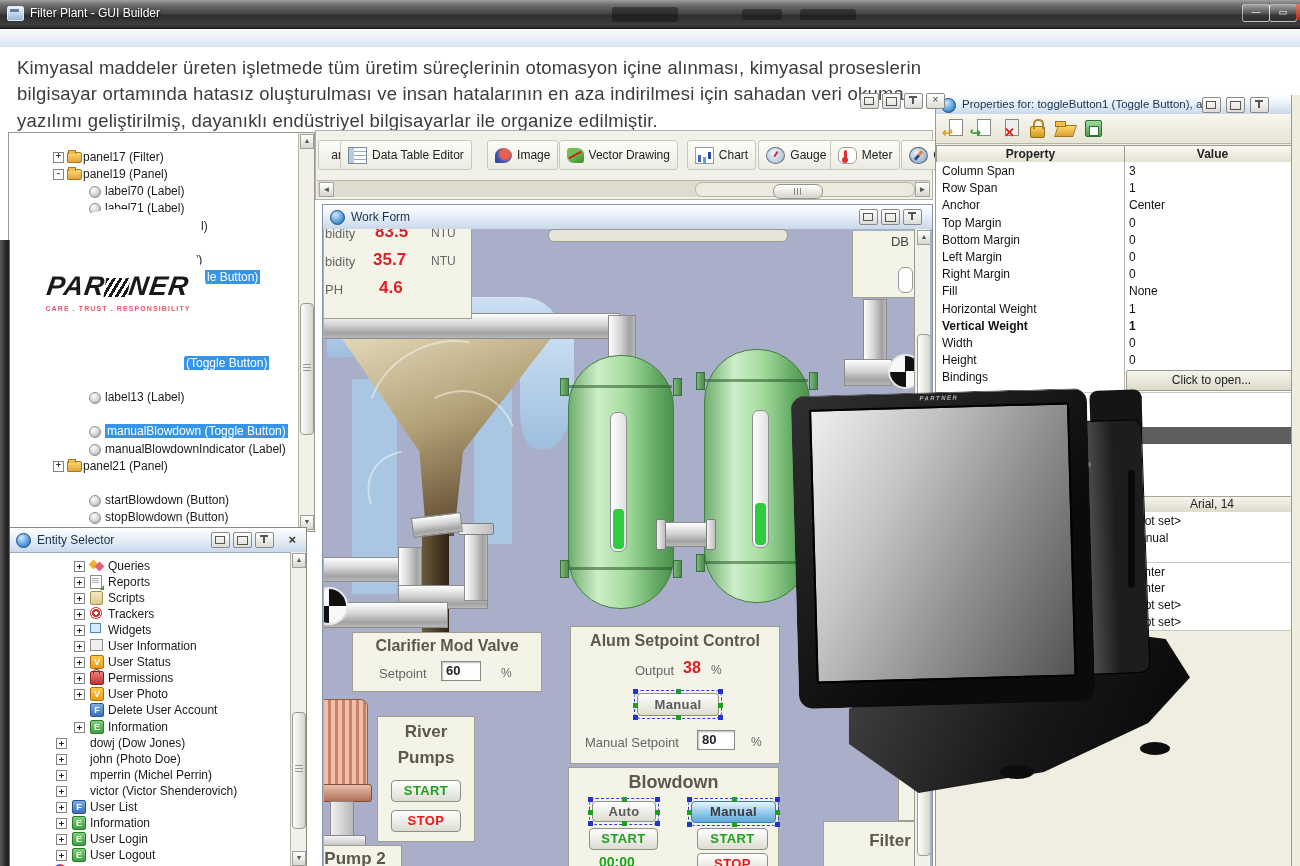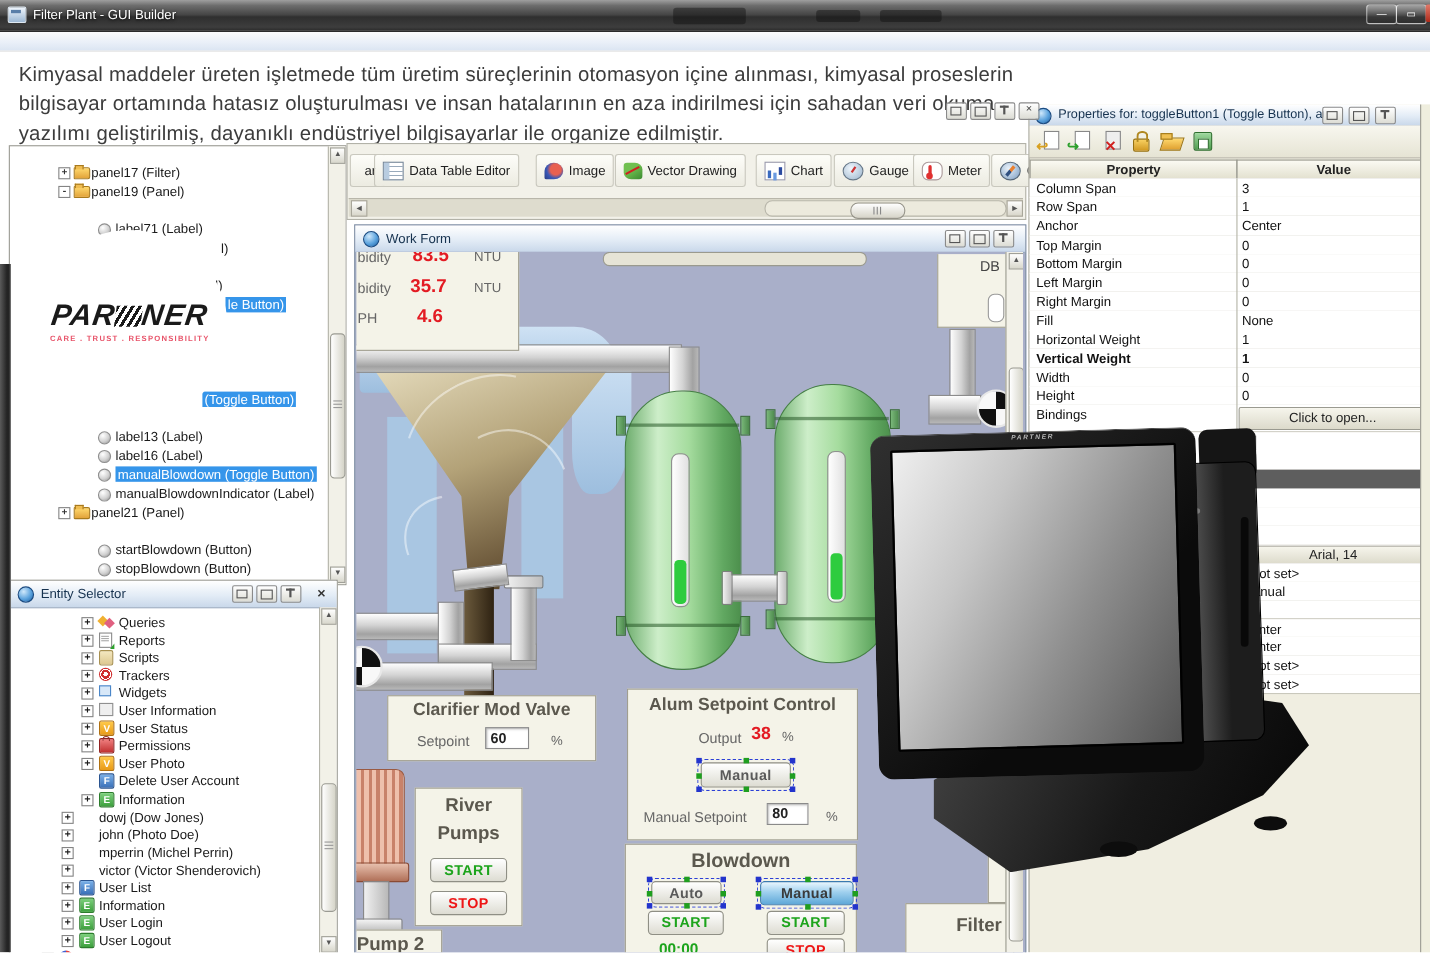--- a/index.html
+++ b/index.html
@@ -244,20 +244,24 @@
           </span>
           <span class="tlabel" style="left: 74px;">panel17  (Filter)</span>
         </div>
         <div class="trow" style="top: 33.15px; left: 0px; right: 0px;">
           <span class="exp" style="left: 44px;">-</span>
           <span class="ic ic-folder" style="left: 58px;">
             <i></i>
           </span>
           <span class="tlabel" style="left: 74px;">panel19  (Panel)</span>
         </div>
+        <div class="trow" style="top: 50.3px; left: 0px; right: 0px;">
+          <span class="ic ic-dot" style="left: 80px;"></span>
+          <span class="tlabel" style="left: 96px;">label70  (Label)</span>
+        </div>
         <div class="trow" style="top: 67.45px; left: 0px; right: 0px;">
           <span class="ic ic-dot" style="left: 80px;"></span>
           <span class="tlabel" style="left: 96px;">label71  (Label)</span>
         </div>
         <div class="trow" style="top: 84.6px; left: 0px; right: 0px;">
           <span class="tlabel" style="left: 192px;">l)</span>
         </div>
         <div class="trow" style="top: 101.75px; left: 0px; right: 0px;"></div>
         <div class="trow" style="top: 118.9px; left: 0px; right: 0px;">
           <span class="tlabel" style="left: 180px;">ld)</span>
@@ -268,24 +272,20 @@
         <div class="trow" style="top: 153.2px; left: 0px; right: 0px;"></div>
         <div class="trow" style="top: 170.35px; left: 0px; right: 0px;"></div>
         <div class="trow" style="top: 187.5px; left: 0px; right: 0px;"></div>
         <div class="trow" style="top: 204.65px; left: 0px; right: 0px;"></div>
         <div class="trow" style="top: 221.8px; left: 0px; right: 0px;">
           <span class="tlabel sel" style="left: 175px;">(Toggle Button)</span>
         </div>
         <div class="trow" style="top: 256.1px; left: 0px; right: 0px;">
           <span class="ic ic-dot" style="left: 80px;"></span>
           <span class="tlabel" style="left: 96px;">label13  (Label)</span>
-        </div>
-        <div class="trow" style="top: 273.25px; left: 0px; right: 0px;">
-          <span class="ic ic-dot" style="left: 80px;"></span>
-          <span class="tlabel" style="left: 96px;">label16  (Label)</span>
         </div>
         <div class="trow" style="top: 290.4px; left: 0px; right: 0px;">
           <span class="ic ic-dot" style="left: 80px;"></span>
           <span class="tlabel sel" style="left: 96px;">manualBlowdown  (Toggle Button)</span>
         </div>
         <div class="trow" style="top: 307.55px; left: 0px; right: 0px;">
           <span class="ic ic-dot" style="left: 80px;"></span>
           <span class="tlabel" style="left: 96px;">manualBlowdownIndicator  (Label)</span>
         </div>
         <div class="trow" style="top: 324.7px; left: 0px; right: 0px;">

